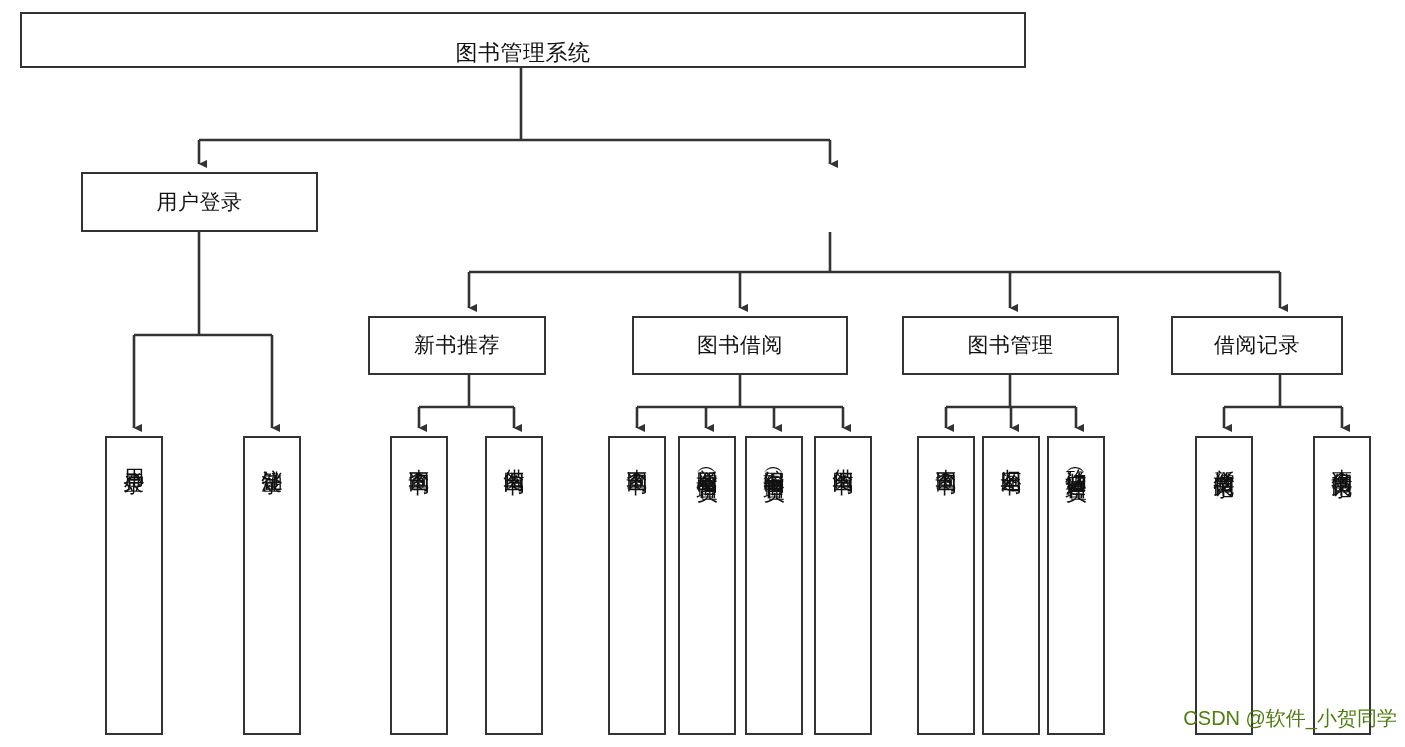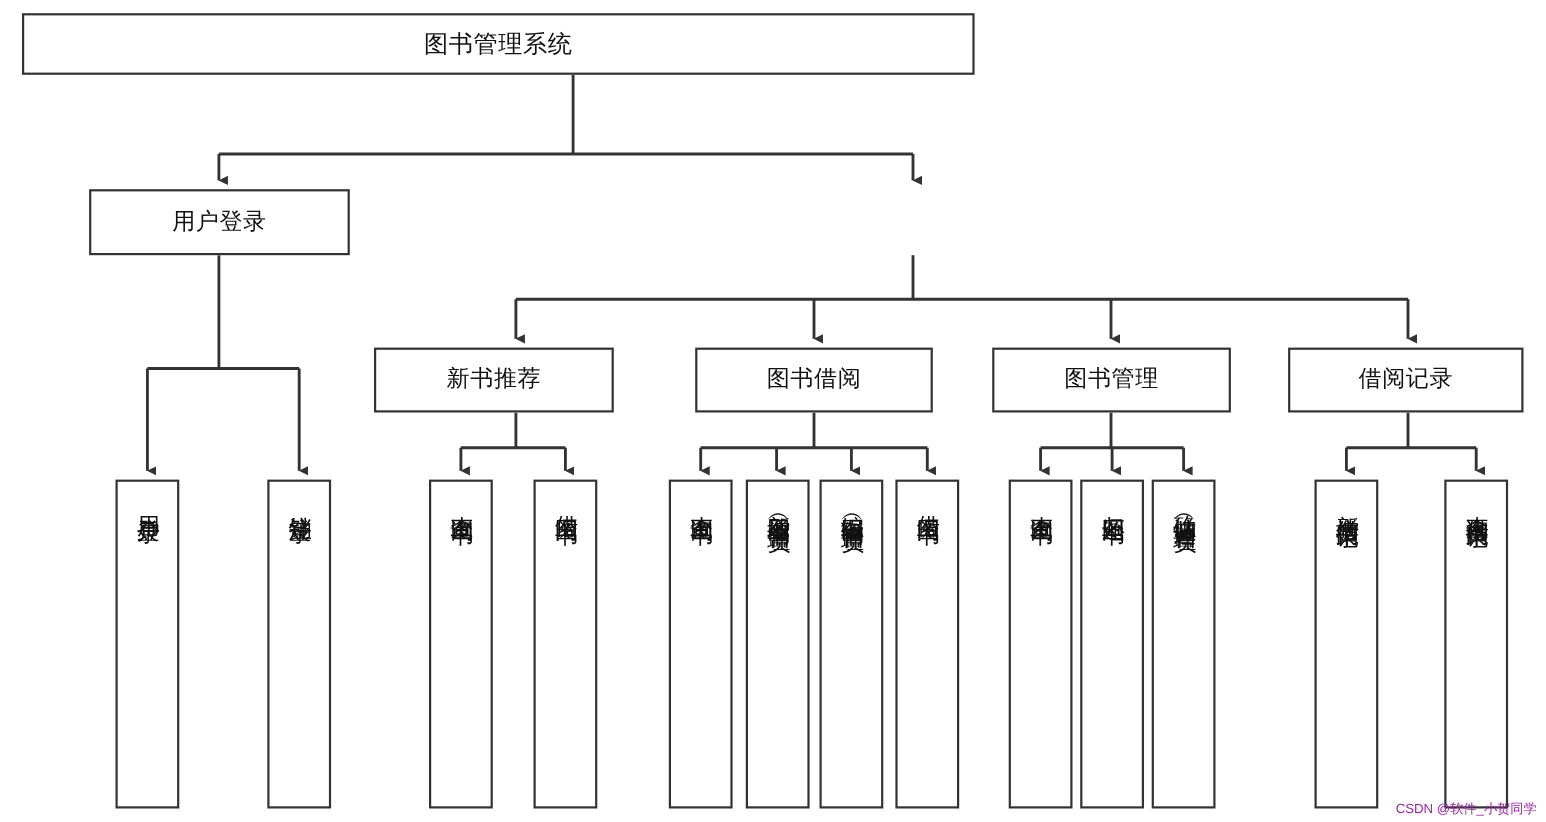--- a/index.html
+++ b/index.html
@@ -60,23 +60,23 @@
   .node.vert .node-label {
     writing-mode: vertical-rl;
     text-orientation: upright;
     font-size: 21px;
     line-height: 1.05;
     letter-spacing: 2px;
   }
   #watermark {
     position: absolute;
     right: 8px;
-    bottom: 3px;
-    font-size: 12px;
-    color: #a21caf;
+    bottom: 15px;
+    font-size: 20px;
+    color: #4d7c0f;
     z-index: 5;
     user-select: none;
     white-space: nowrap;
   }
 </style>
 </head>
 <body>
 
 <div id="diagram-root">
 
@@ -123,38 +123,38 @@
       <path d="M 1011,407 L 1011,428" marker-end="url(#arrowhead)"></path>
       <path d="M 1076,407 L 1076,428" marker-end="url(#arrowhead)"></path>
 
       <path d="M 1280,375 L 1280,407"></path>
       <path d="M 1224,407 L 1342,407"></path>
       <path d="M 1224,407 L 1224,428" marker-end="url(#arrowhead)"></path>
       <path d="M 1342,407 L 1342,428" marker-end="url(#arrowhead)"></path>
     </g>
   </svg>
 
-  <div class="node horiz root" style="left:20px; top:12px; width:866px; height:56px;">
+  <div class="node horiz root" style="left:20px; top:12px; width:1006px; height:56px;align-items:flex-end;">
     <span class="node-label">图书管理系统</span>
   </div>
 
   <div class="node horiz" style="left:81px; top:172px; width:237px; height:60px;">
     <span class="node-label">用户登录</span>
   </div>
 
-  <div class="node horiz" style="left:340px; top:316px; width:218px; height:59px;">
+  <div class="node horiz" style="left:368px; top:316px; width:178px; height:59px;">
     <span class="node-label">新书推荐</span>
   </div>
   <div class="node horiz" style="left:632px; top:316px; width:216px; height:59px;">
     <span class="node-label">图书借阅</span>
   </div>
   <div class="node horiz" style="left:902px; top:316px; width:217px; height:59px;">
     <span class="node-label">图书管理</span>
   </div>
-  <div class="node horiz" style="left:1171px; top:316px; width:214px; height:59px;">
+  <div class="node horiz" style="left:1171px; top:316px; width:172px; height:59px;">
     <span class="node-label">借阅记录</span>
   </div>
 
   <div class="node vert" style="left:105px; top:436px; width:58px; height:299px;">
     <span class="node-label">用户登录</span>
   </div>
   <div class="node vert" style="left:243px; top:436px; width:58px; height:299px;">
     <span class="node-label">注销登录</span>
   </div>
 

